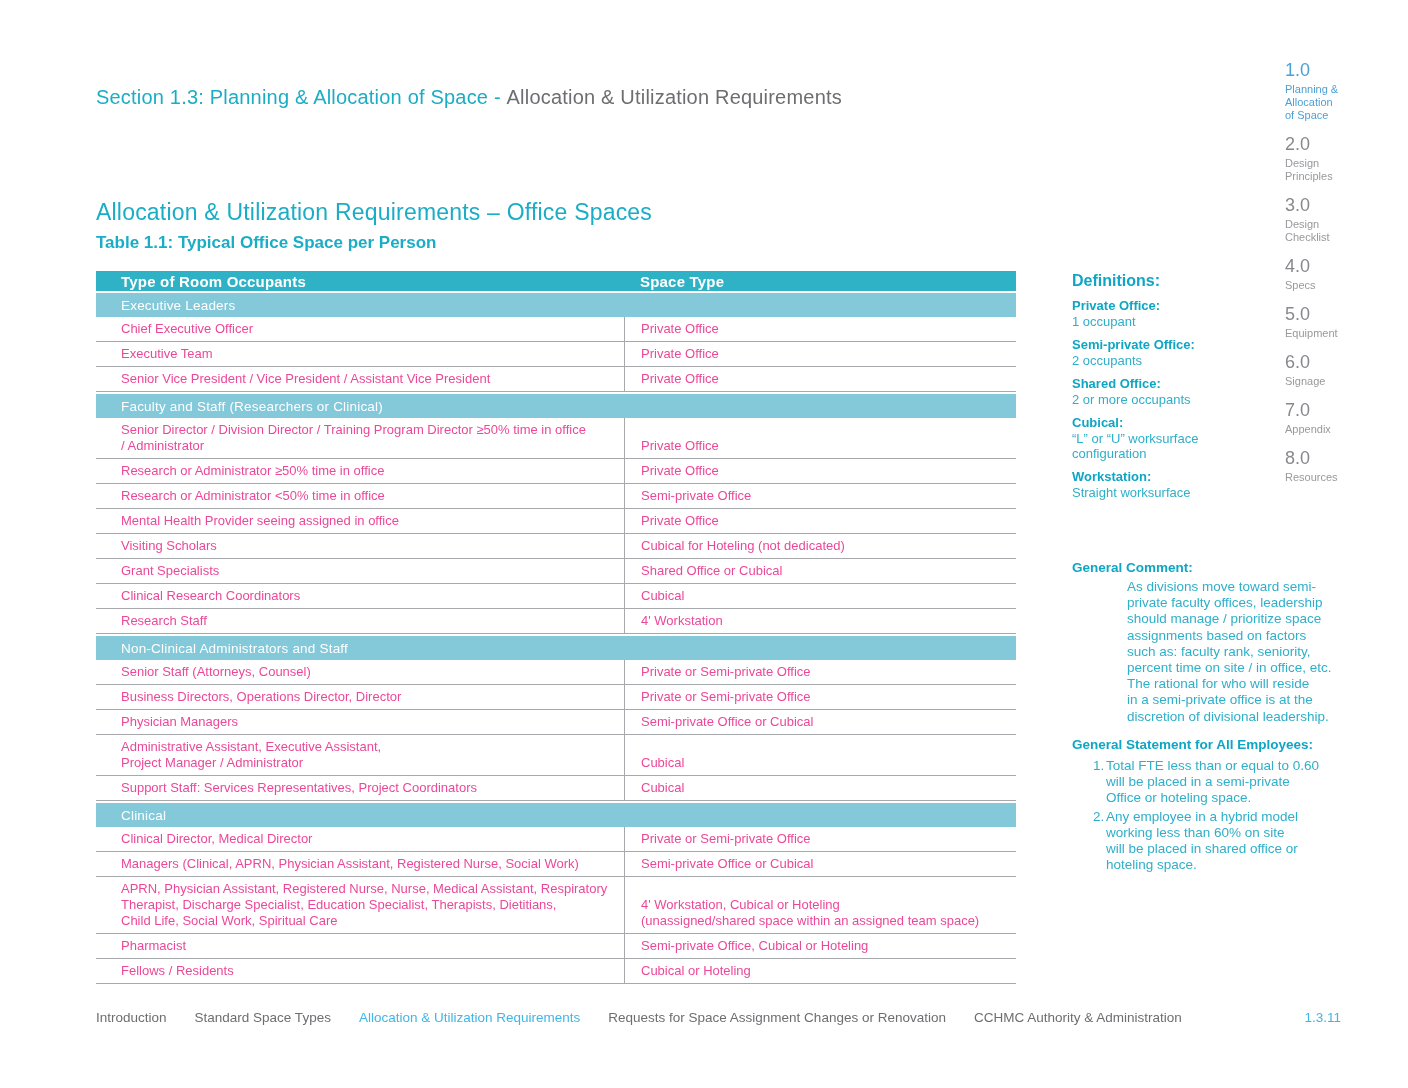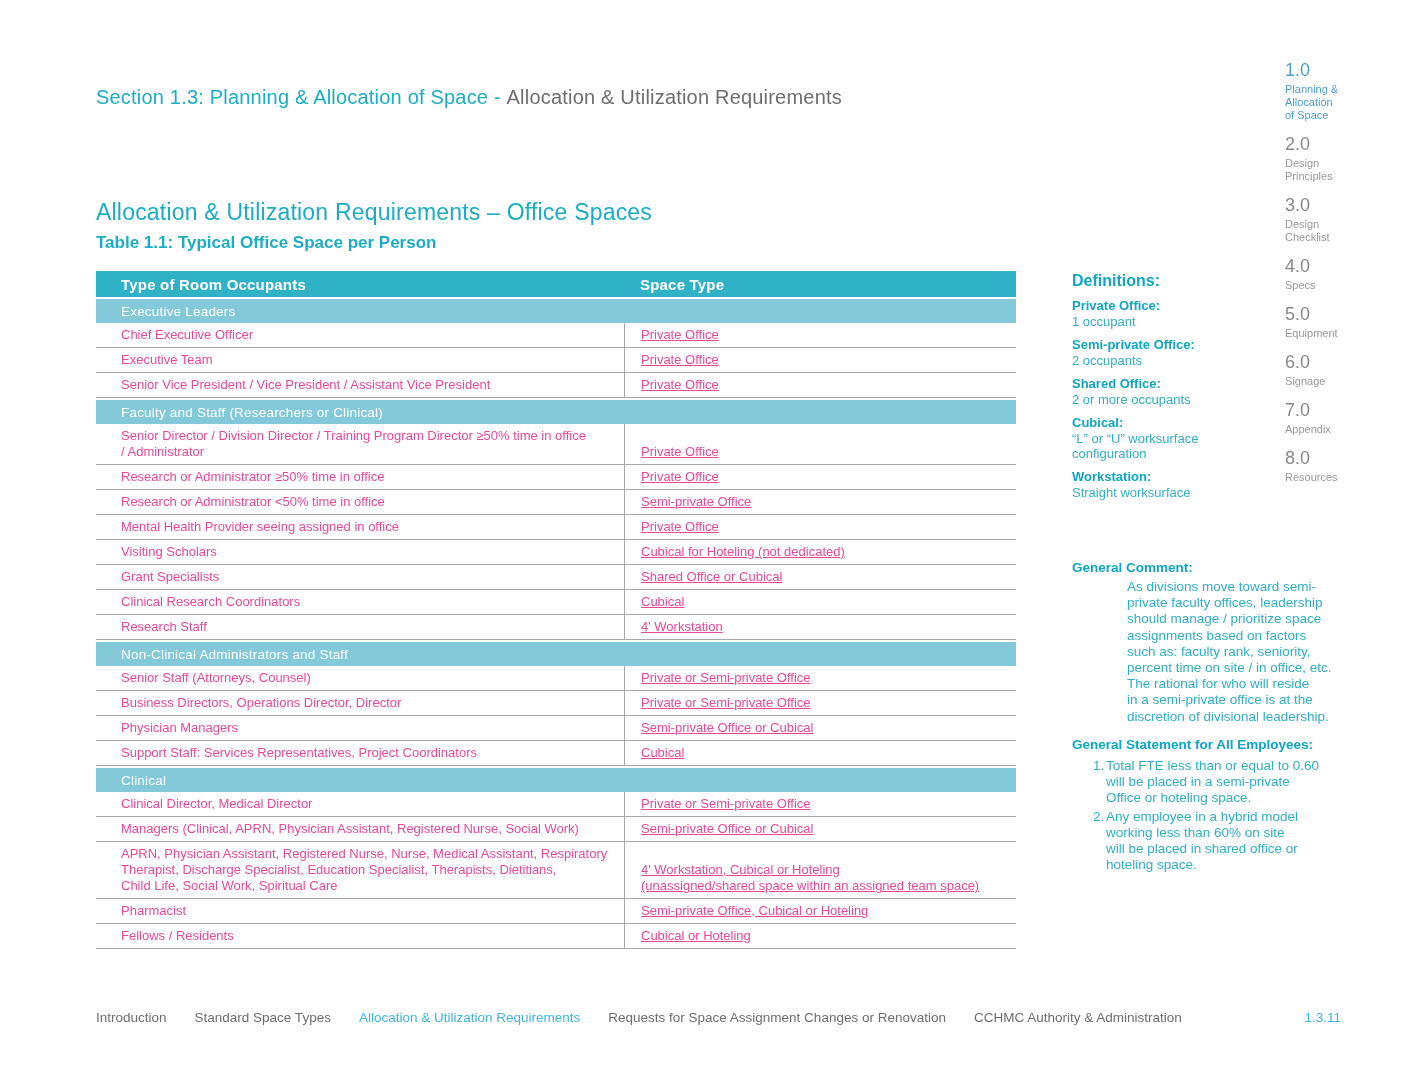--- a/index.html
+++ b/index.html
@@ -19,36 +19,36 @@
   
   .title-block { position: absolute; left: 96px; top: 199px; }
   .doc-title { font-size: 23px; font-weight: 400; color: #1badc6; letter-spacing: .2px; }
   .table-caption { font-size: 17px; font-weight: 700; color: #1badc6; margin-top: 7px; }
   
   table.space-table {
     position: absolute; left: 96px; top: 271px;
     width: 920px; border-collapse: separate; border-spacing: 0; table-layout: fixed;
   }
   .space-table thead th {
-    height: 26px; background: #2fb2c5; color: #fff;
+    height: 20px; background: #2fb2c5; color: #fff;
     font-size: 15px; font-weight: 700; text-align: left;
     padding: 0 0 0 25px; vertical-align: middle; letter-spacing: .2px;
   }
   .space-table thead th.col-space-h { padding-left: 16px; }
   .space-table tr.group-row td {
     background: #83c9da; color: #ffffff; font-size: 13.5px; font-weight: 400;
     height: 26px; padding: 0 0 0 25px; vertical-align: middle;
     border-top: 2px solid #ffffff; letter-spacing: .2px;
   }
   .space-table td.data {
     font-size: 13px; color: #ec4899; line-height: 16px;
     padding: 4px 10px 4px 25px; vertical-align: bottom;
     border-bottom: 1px solid #a6a8ab; white-space: pre-line;
   }
-  .space-table td.data.col-space { padding-left: 16px; border-left: 1px solid #a6a8ab; text-decoration: underline; }
+  .space-table td.data.col-space { padding-left: 16px; border-left: 1px solid #a6a8ab; }
   
   .right-panel { position: absolute; left: 1072px; top: 272px; width: 272px; }
   .defs-heading { font-size: 16px; font-weight: 700; color: #0ea6c4; margin-bottom: 8px; }
   .def-item { margin-bottom: 8px; }
   .def-term { font-size: 13px; font-weight: 700; color: #0ea6c4; line-height: 16px; }
   .def-text { font-size: 13px; color: #2fafc9; line-height: 15px; white-space: pre-line; }
   .comment-heading { margin-top: 60px; font-size: 13.5px; font-weight: 700; color: #0ea6c4; }
   .comment-body {
     margin: 4px 0 0 55px; font-size: 13.5px; color: #2fafc9;
     line-height: 16.2px; white-space: pre-line;
@@ -157,20 +157,25 @@
           <td class="data col-occupant">Senior Staff (Attorneys, Counsel)</td>
           <td class="data col-space">Private or Semi-private Office</td>
         </tr>
         <tr class="data-row">
           <td class="data col-occupant">Business Directors, Operations Director, Director</td>
           <td class="data col-space">Private or Semi-private Office</td>
         </tr>
         <tr class="data-row">
           <td class="data col-occupant">Physician Managers</td>
           <td class="data col-space">Semi-private Office or Cubical</td>
+        </tr>
+        <tr class="data-row">
+          <td class="data col-occupant">Administrative Assistant, Executive Assistant,
+Project Manager / Administrator</td>
+          <td class="data col-space">Cubical</td>
         </tr>
         <tr class="data-row">
           <td class="data col-occupant">Support Staff: Services Representatives, Project Coordinators</td>
           <td class="data col-space">Cubical</td>
         </tr>
         <tr class="group-row">
           <td colspan="2">Clinical</td>
         </tr>
         <tr class="data-row">
           <td class="data col-occupant">Clinical Director, Medical Director</td>

